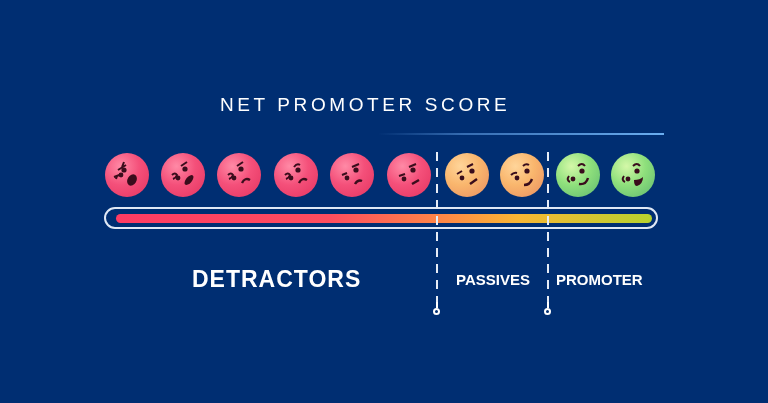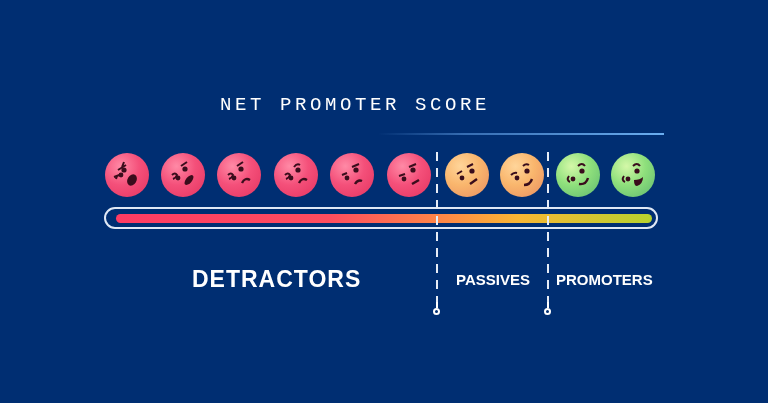--- a/index.html
+++ b/index.html
@@ -1,17 +1,17 @@
 <!DOCTYPE html>
 <html><head>
 <meta charset="utf-8">
 <style>
   html, body { margin:0; padding:0; }
   body { width:768px; height:403px; background:#002e72; position:relative; overflow:hidden; font-family:"Liberation Sans", sans-serif; }
-  .title { position:absolute; left:220px; top:94px; color:#fff; font-size:19px; letter-spacing:3.6px; font-weight:normal; font-family:Liberation Mono, monospace; }
+  .title { position:absolute; left:220px; top:94px; color:#fff; font-size:19px; letter-spacing:3.6px; font-weight:normal; font-family:Liberation Sans, sans-serif; }
   .title-line { position:absolute; left:378px; top:133px; width:286px; height:2px; background:linear-gradient(90deg, rgba(100,160,230,0) 0%, rgba(90,150,220,0.6) 30%, #6aaef0 100%); }
   .face { position:absolute; top:153px; width:44px; height:44px; border-radius:50%; }
   .face svg { position:absolute; left:0; top:0; }
   .face.red { background:radial-gradient(circle at 35% 30%, #ff8aa6 0%, #f4507a 45%, #e4335f 100%); }
   .face.orange { background:radial-gradient(circle at 35% 30%, #ffd59a 0%, #f9b66d 45%, #e98d60 100%); }
   .face.green { background:radial-gradient(circle at 35% 30%, #d4f8a8 0%, #8fe07c 45%, #5fb870 100%); }
   .bar-frame { position:absolute; left:104px; top:207px; width:554px; height:22px; border:2px solid #dfe8f5; border-radius:13px; box-sizing:border-box; }
   .bar-fill { position:absolute; left:116px; top:214px; width:536px; height:9px; border-radius:5px; background:linear-gradient(90deg, #ff3b63 0%, #ff4d5e 40%, #ff8a45 62%, #f8b634 75%, #b7d22e 100%); }
   .divider { position:absolute; width:2px; top:152px; height:150px; background:repeating-linear-gradient(180deg, #e6ecf6 0 9px, transparent 9px 16px); }
   .divider-end { position:absolute; width:7px; height:7px; border:2px solid #fff; border-radius:50%; box-sizing:border-box; top:308px; }
@@ -126,13 +126,13 @@
 <div class="divider" style="left:436px"></div>
 <div class="divider-stem" style="left:436px"></div>
 <div class="divider-end" style="left:433px"></div>
 
 <div class="divider" style="left:547px"></div>
 <div class="divider-stem" style="left:547px"></div>
 <div class="divider-end" style="left:544px"></div>
 
 <div class="label lbl-det">DETRACTORS</div>
 <div class="label lbl-pas">PASSIVES</div>
-<div class="label lbl-pro">PROMOTERS</div>
+<div class="label lbl-pro">PROMOTER</div>
 
 </body></html>

